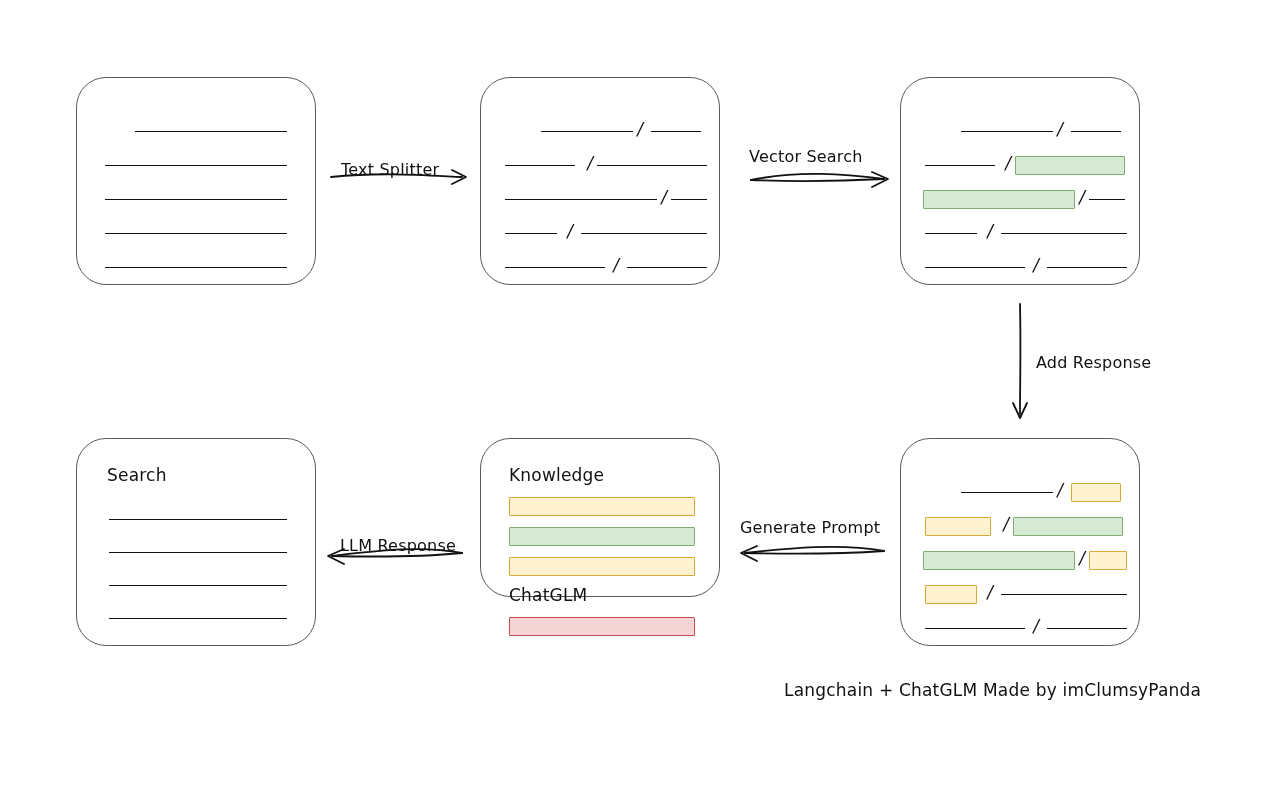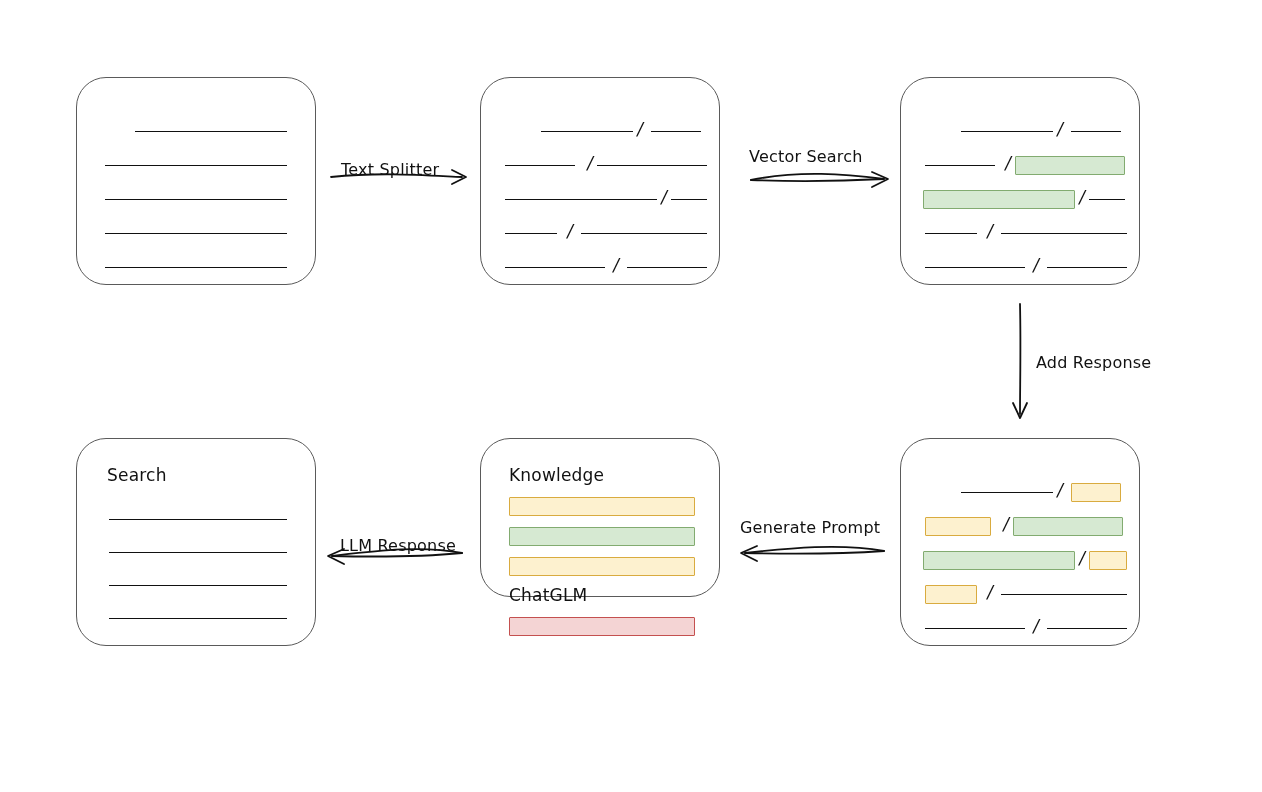--- a/index.html
+++ b/index.html
@@ -340,14 +340,15 @@
   <div class="arrow-label" style="left:341px; top:160px;">Text Splitter</div>
 
   <div class="arrow-label" style="left:749px; top:147px;">Vector Search</div>
 
   <div class="arrow-label" style="left:1036px; top:353px;">Add Response</div>
 
   <div class="arrow-label" style="left:740px; top:518px;text-align:center;">Generate Prompt</div>
 
   <div class="arrow-label" style="left:340px; top:524px;margin-top:12px;">LLM Response</div>
 
+  <div class="footer-note" style="left:784px; top:680px;">Langchain + ChatGLM Made by imClumsyPanda</div>
 
 </div>
 
 </body></html>

